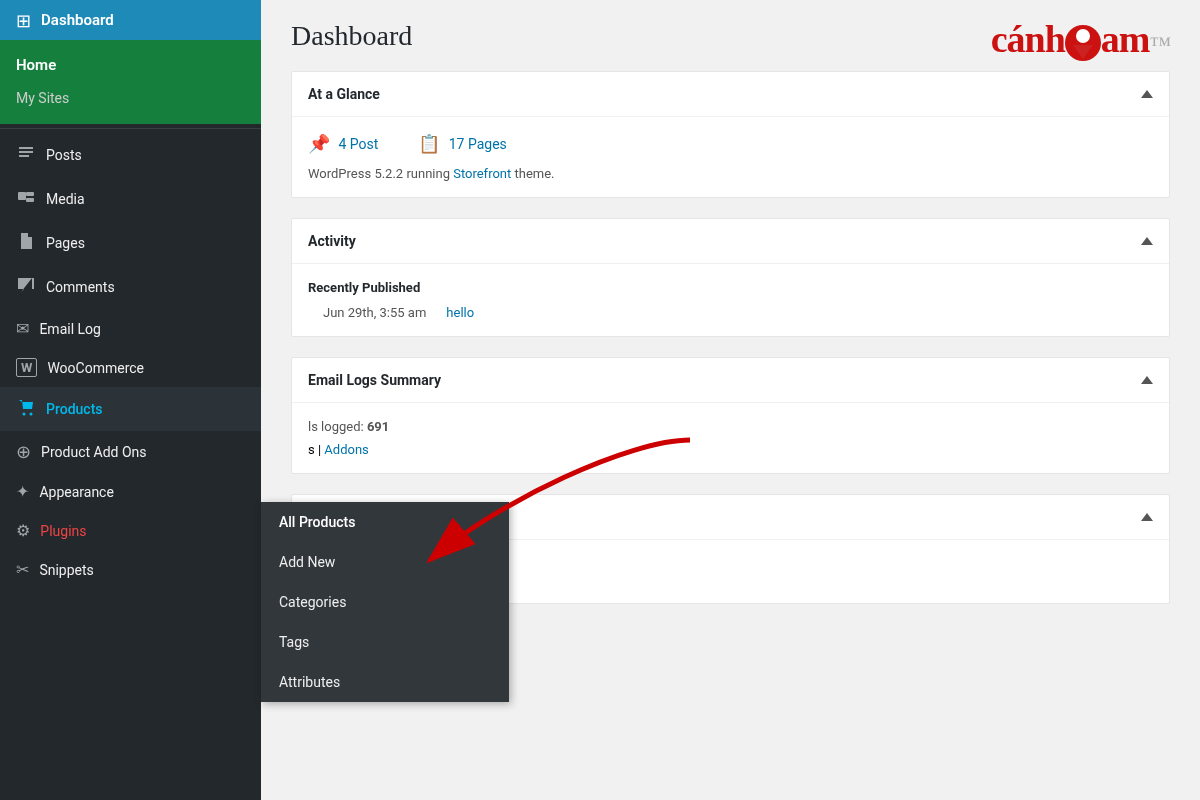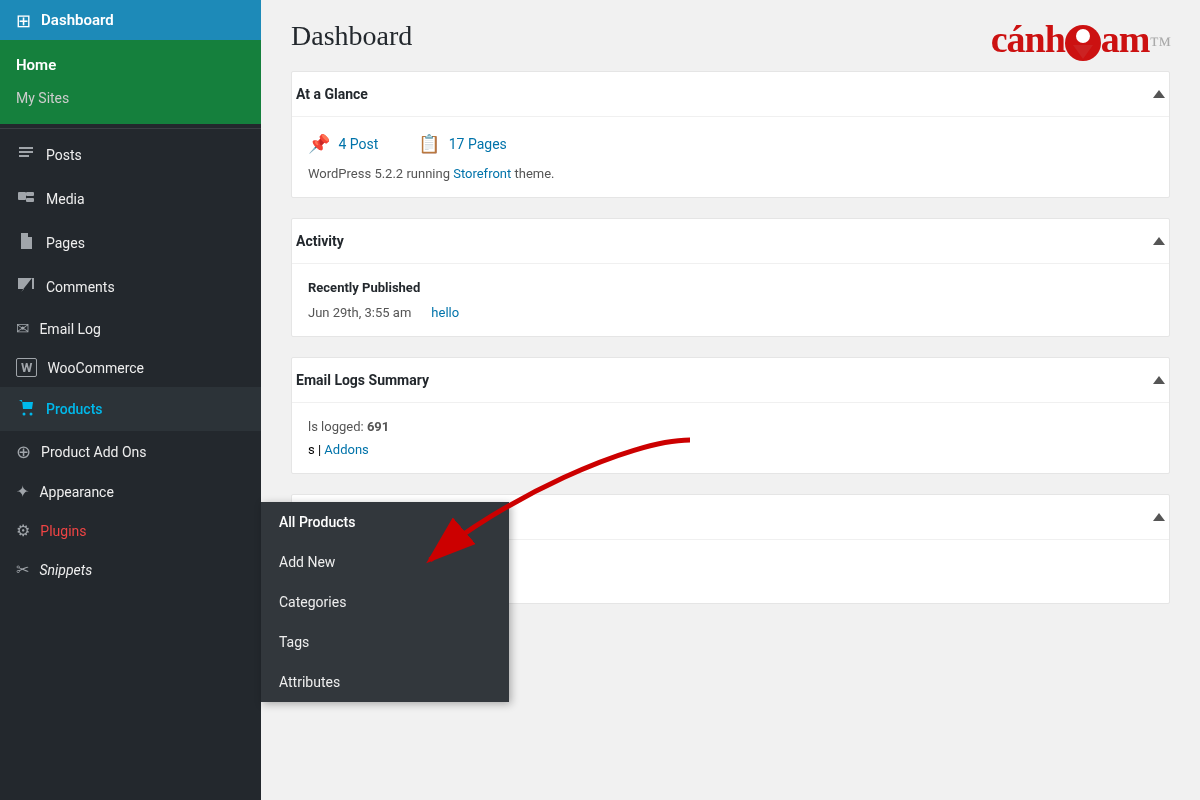--- a/index.html
+++ b/index.html
@@ -61,21 +61,21 @@
       background: #fff;
       border: 1px solid #e5e5e5;
       margin: 0 30px 20px 30px;
       border-radius: 2px;
     }
 
     .card-header {
       display: flex;
       justify-content: space-between;
       align-items: center;
-      padding: 14px 4px;
+      padding: 14px 16px;
       border-bottom: 1px solid #f0f0f0;
     }
 
     .card-header h2 {
       font-size: 14px;
       font-weight: 700;
       color: #23282d;
     }
 
     .card-body { padding: 16px; }
@@ -109,21 +109,21 @@
       margin-bottom: 10px;
     }
 
     .activity-row {
       display: flex;
       gap: 20px;
       font-size: 13px;
       color: #555;
     }
 
-    .activity-date { color: #555; }
+    .activity-date { color: #555; margin-left: 15px; }
     .activity-link { color: #0073aa; text-decoration: none; }
 
     
     .email-summary-text { font-size: 13px; color: #555; margin-bottom: 8px; }
     .email-summary-links { font-size: 13px; }
     .email-summary-links a { color: #0073aa; text-decoration: none; }
 
     
     .triangle-up {
       width: 0;
@@ -255,21 +255,21 @@
     <span style="font-size:14px; color:#eee;">Appearance</span>
   </div>
 
   <div class="sidebar-item">
     <span style="color:#a0a5aa; font-size:16px;">⚙</span>
     <span style="font-size:14px; color:#ef4444;">Plugins</span>
   </div>
 
   <div class="sidebar-item">
     <span style="color:#a0a5aa; font-size:16px;">✂</span>
-    <span style="font-size:14px; color:#eee;font-style:italic;">Snippets</span>
+    <span style="font-size:14px; color:#eee;">Snippets</span>
   </div>
 </div>
 
 <div id="products-dropdown">
   <div class="dropdown-item highlighted">All Products</div>
   <div class="dropdown-item">Add New</div>
   <div class="dropdown-item">Categories</div>
   <div class="dropdown-item">Tags</div>
   <div class="dropdown-item">Attributes</div>
 </div>

